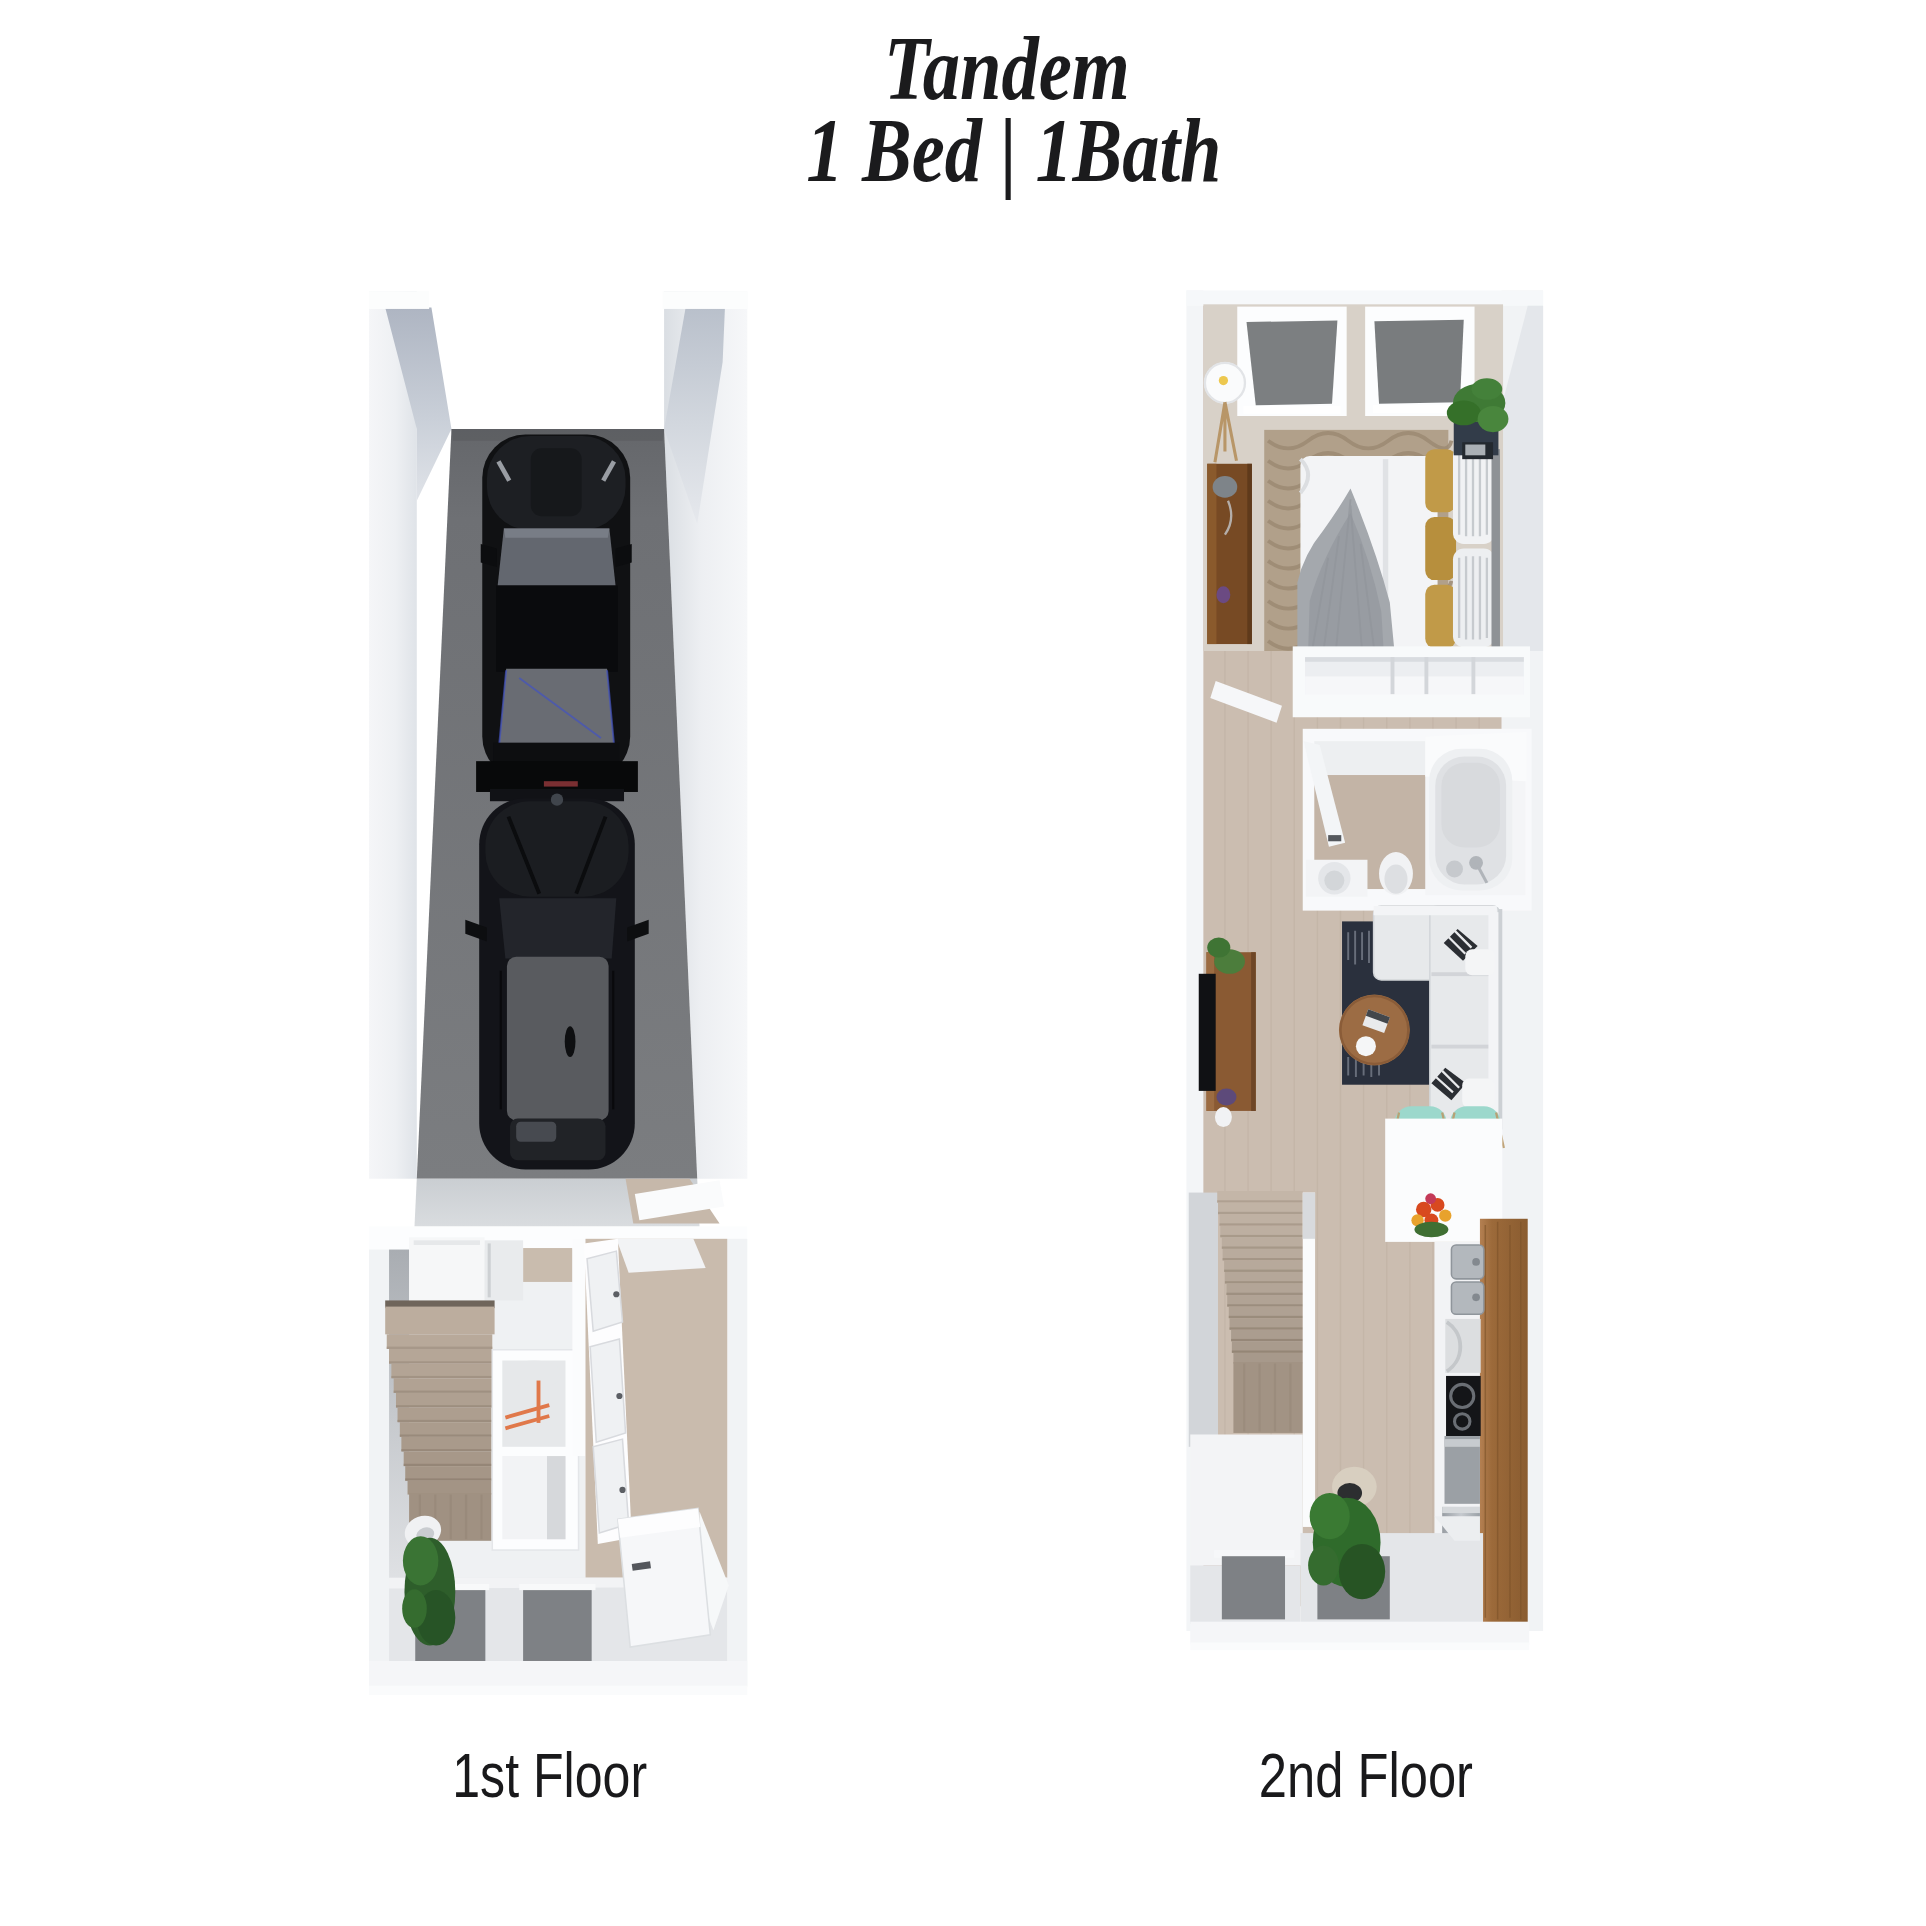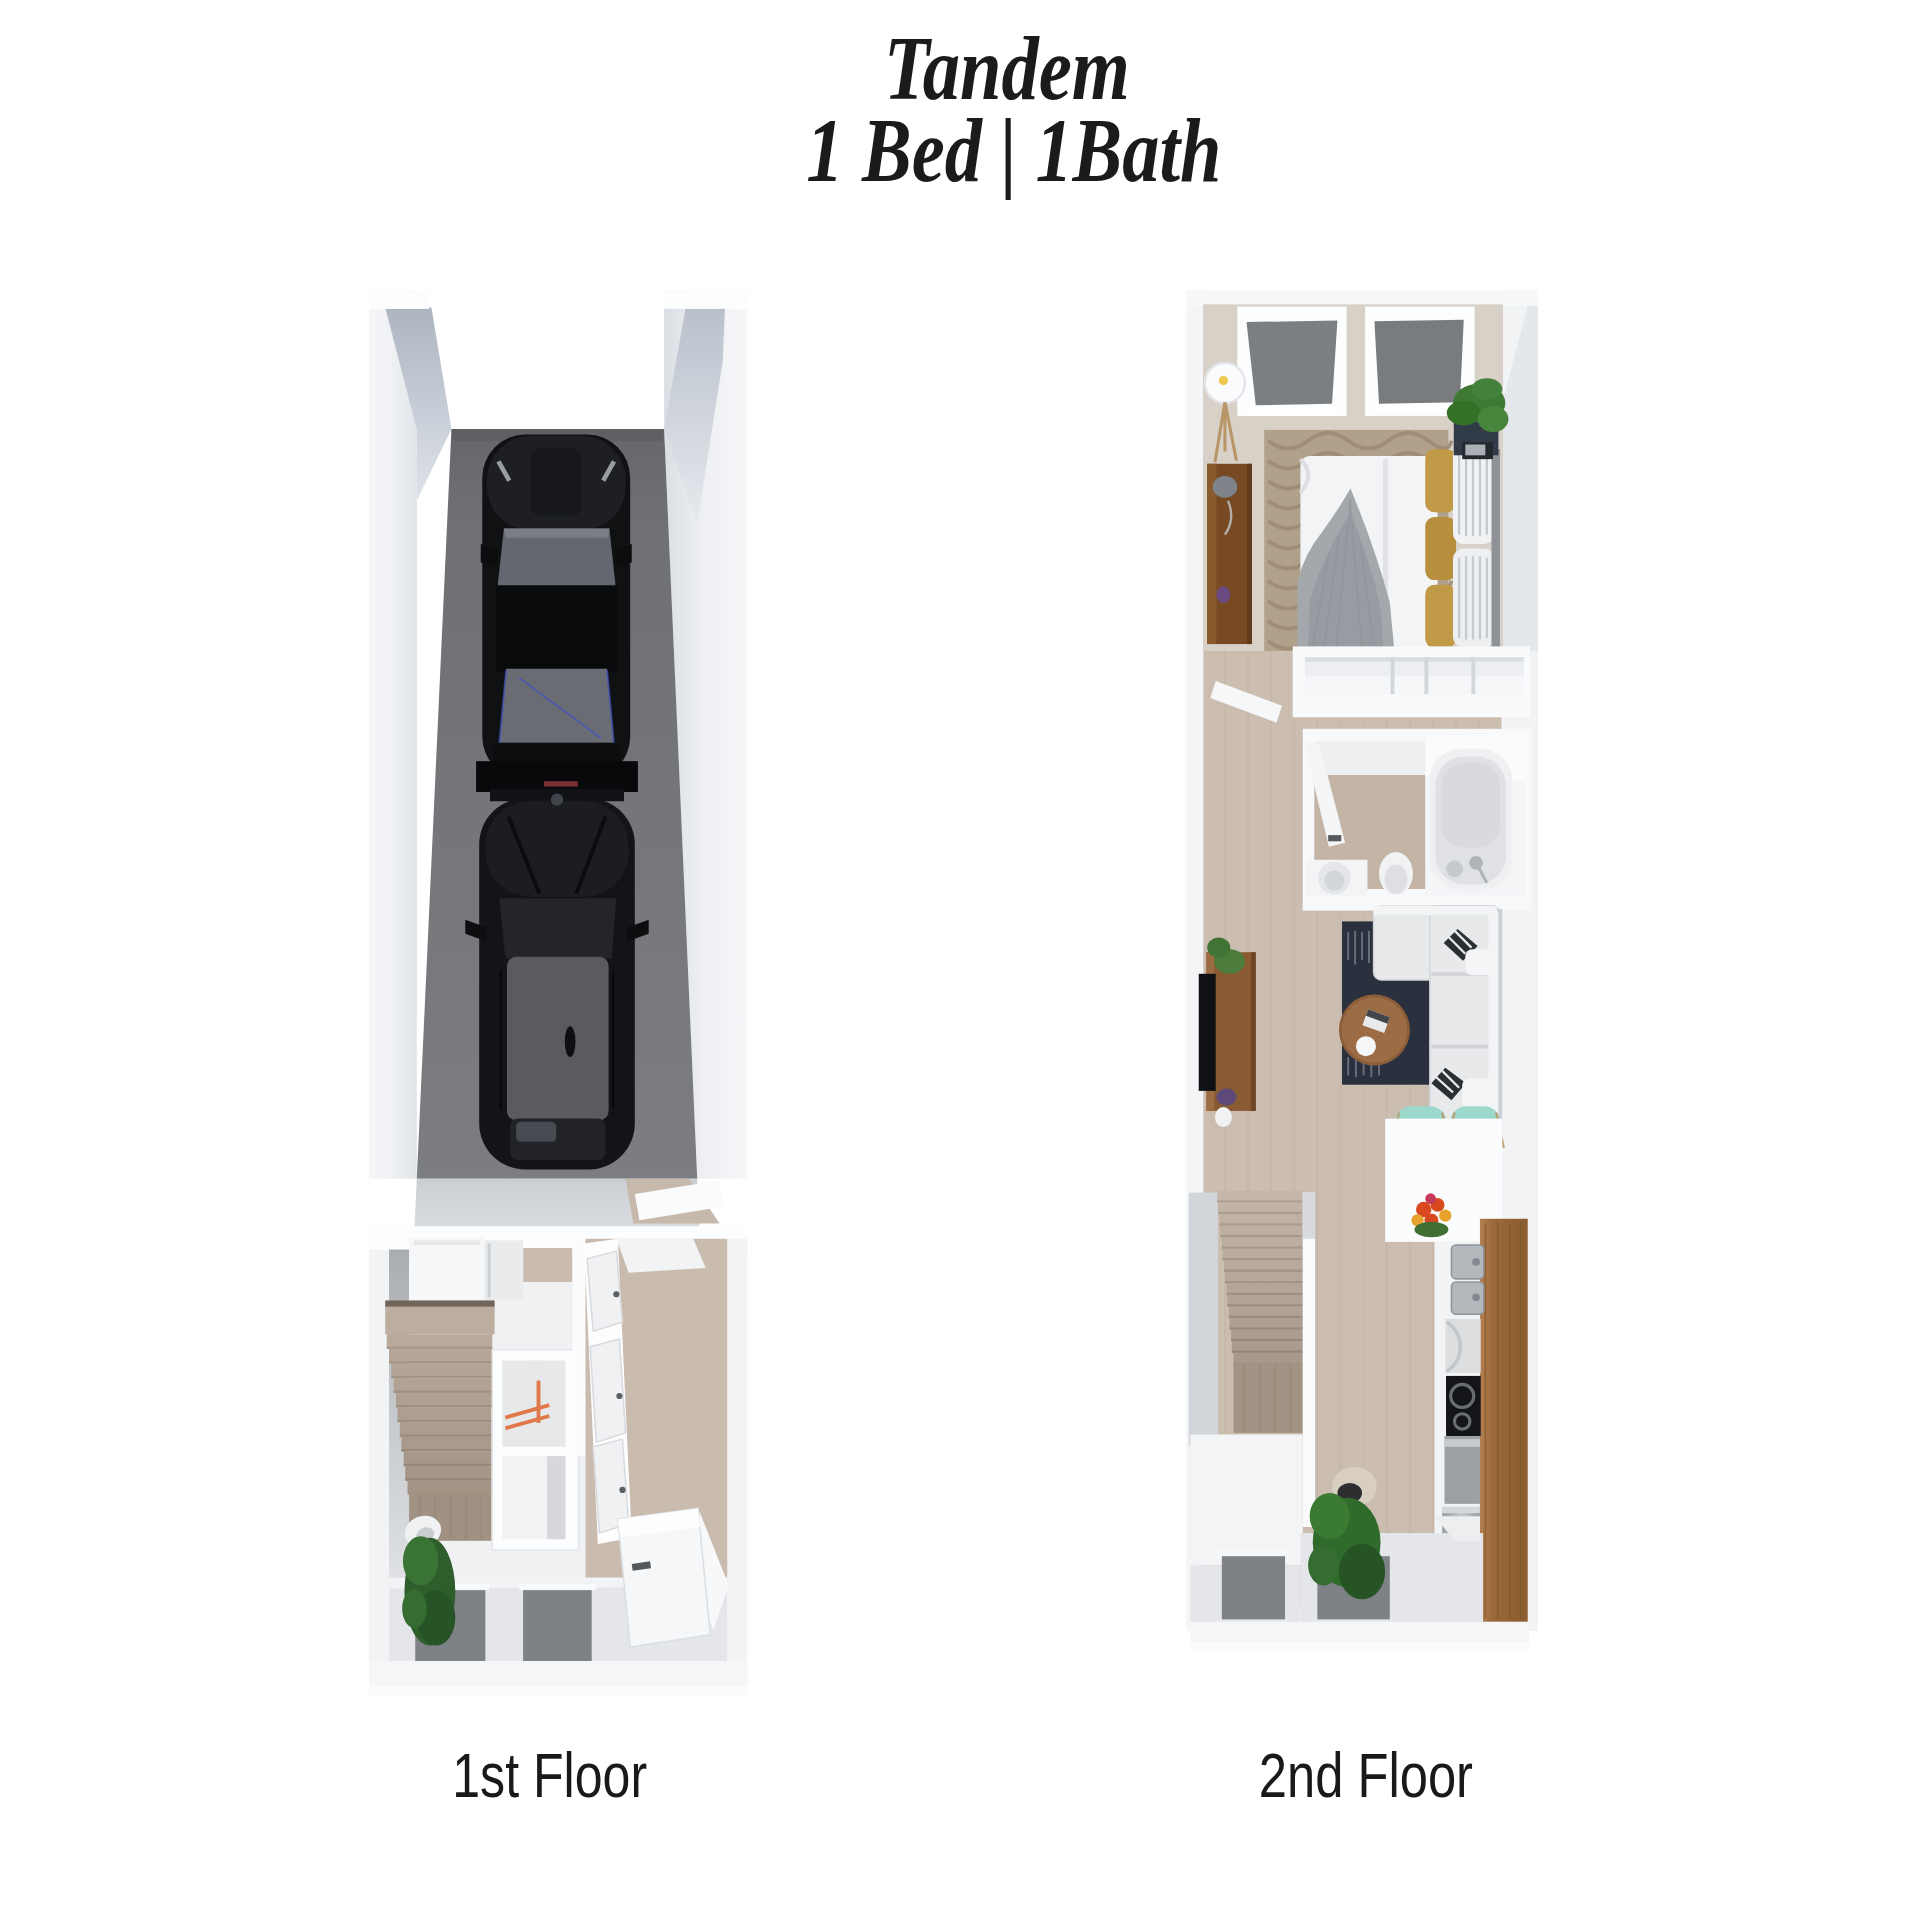--- a/index.html
+++ b/index.html
@@ -1,16 +1,16 @@
 <!DOCTYPE html>
 <html style="font-size:12.3px"><head>
 <meta charset="utf-8">
 <style>
   html,body{margin:0;padding:0;background:#ffffff;}
-  .page{position:relative;width:1538px;height:1926px;background:#86efac;overflow:hidden;}
+  .page{position:relative;width:1926px;height:1926px;background:#86efac;overflow:hidden;}
   svg{position:absolute;top:0;left:0;}
 </style>
 </head>
 <body>
 <div class="page">
 <svg width="1926" height="1926" viewBox="0 0 2500 2500">
 <defs>
   <linearGradient id="gfloor" x1="0" y1="0" x2="0" y2="1">
     <stop offset="0" stop-color="#65676b"></stop>
     <stop offset="0.12" stop-color="#6e7074"></stop>

